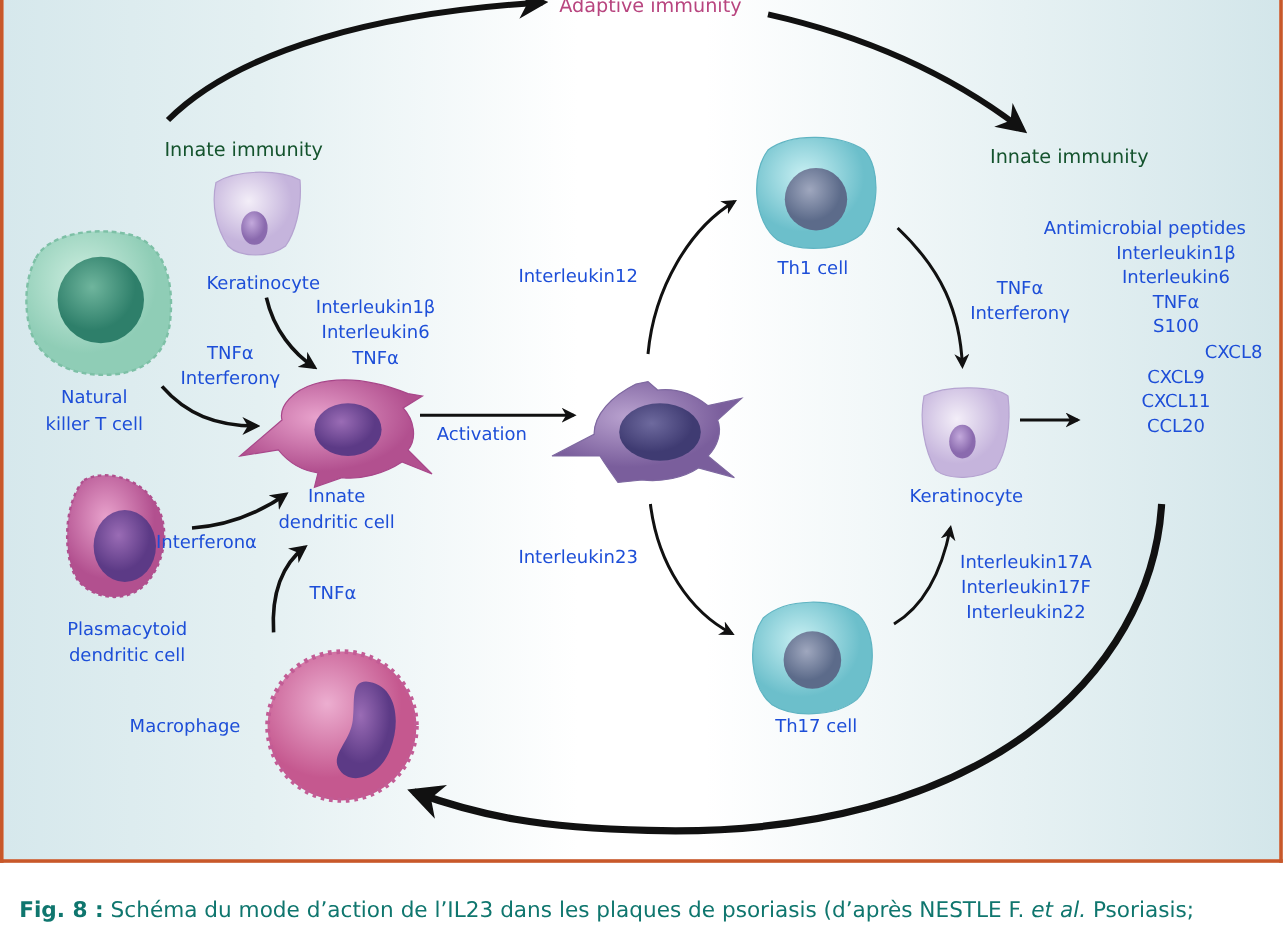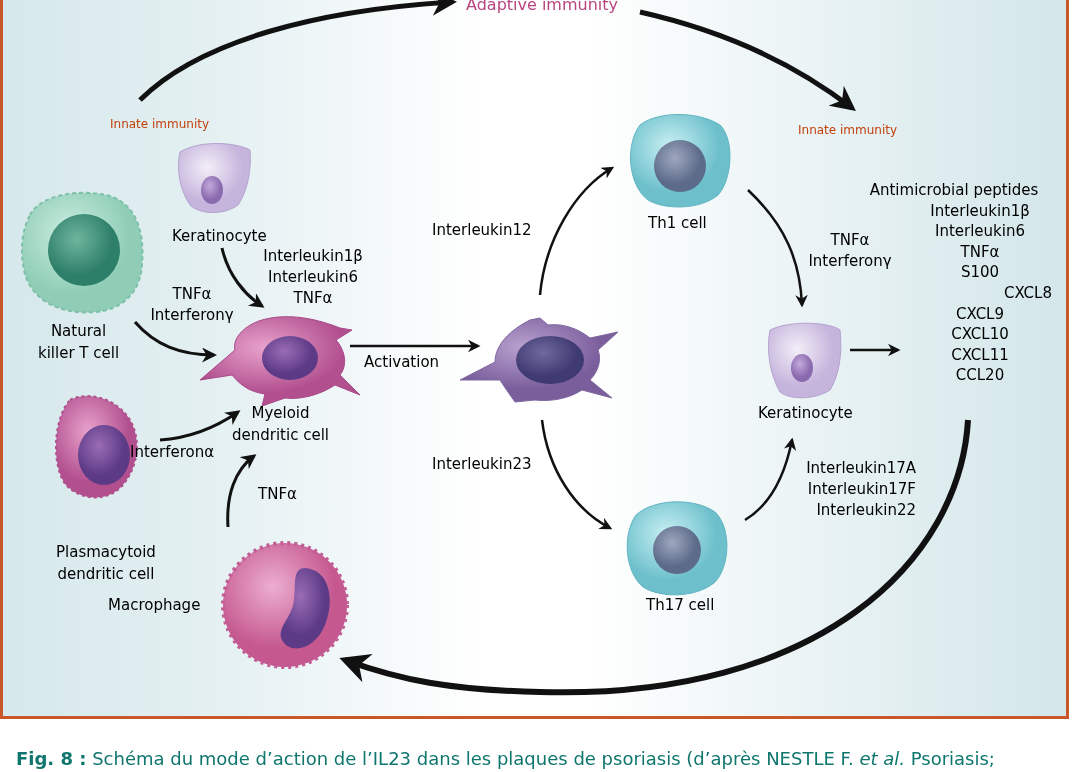--- a/index.html
+++ b/index.html
@@ -3,22 +3,22 @@
 <meta charset="utf-8">
 <style>
   html, body { margin: 0; padding: 0; background: #ffffff; }
   body { width: 1072px; height: 772px; position: relative; overflow: hidden;
          font-family: "DejaVu Sans", "Liberation Sans", sans-serif; color: #222; }
   #frame { position: absolute; left: 0; top: -4px; width: 1069px; height: 723px;
            border-left: 3px solid #c8582a; border-right: 3px solid #c8582a; border-bottom: 3px solid #c8582a;
            box-sizing: border-box;
            background: linear-gradient(90deg, #d6e8ec 0%, #e4f0f2 20%, #ffffff 45%, #ffffff 55%, #e6f1f3 80%, #d3e6ea 100%); }
   #diagram { position: absolute; left: 0; top: 0; }
-  .lbl { position: absolute; font-size: 15px; line-height: 21px; text-align: center; white-space: nowrap; color: #000000; }
-  .lbl.blue { color: #c2410c; font-size: 12px; }
+  .lbl { position: absolute; font-size: 15px; line-height: 21px; text-align: center; white-space: nowrap; color: #1d4ed8; }
+  .lbl.blue { color: #14532d; font-size: 16px; margin-left: 27px; }
   .lbl.pink { color: #b8457f; font-size: 16px; }
   #caption { position: absolute; left: 16px; top: 748px; font-size: 18px; white-space: nowrap; color: #0f766e; }
   #caption b { font-weight: bold; }
   #caption i { font-style: italic; }
 </style>
 </head>
 <body>
 
 <div id="frame"></div>
 
@@ -134,23 +134,23 @@
   <path d="M850,350 L898,350" fill="none" stroke="#111" stroke-width="2.5" marker-end="url(#ah)"></path>
 </svg>
 
 <div class="lbl pink" style="left:466px; top:-6px;">Adaptive immunity</div>
 <div class="lbl blue" style="left:110px; top:114px;">Innate immunity</div>
 <div class="lbl blue" style="left:798px; top:120px;">Innate immunity</div>
 
 <div class="lbl" style="left:172px; top:226px;">Keratinocyte</div>
 <div class="lbl" style="left:38px; top:320px; white-space:pre-line; line-height:22px;">Natural
 killer T cell</div>
-<div class="lbl" style="left:232px; top:402px; white-space:pre-line; line-height:22px;">Myeloid
+<div class="lbl" style="left:232px; top:402px; white-space:pre-line; line-height:22px;">Innate
 dendritic cell</div>
-<div class="lbl" style="left:56px; top:513px; white-space:pre-line; line-height:22px;margin-top:28px;">Plasmacytoid
+<div class="lbl" style="left:56px; top:513px; white-space:pre-line; line-height:22px;">Plasmacytoid
 dendritic cell</div>
 <div class="lbl" style="left:108px; top:595px;text-align:right;">Macrophage</div>
 <div class="lbl" style="left:648px; top:213px;">Th1 cell</div>
 <div class="lbl" style="left:646px; top:595px;">Th17 cell</div>
 <div class="lbl" style="left:758px; top:403px;">Keratinocyte</div>
 
 <div class="lbl" style="left:258px; top:246px; width:110px;">
   <div>Interleukin1β</div>
   <div>Interleukin6</div>
   <div>TNFα</div>
@@ -161,31 +161,30 @@
 </div>
 <div class="lbl" style="left:130px; top:404px;margin-top:38px;">Interferonα</div>
 <div class="lbl" style="left:258px; top:484px;">TNFα</div>
 <div class="lbl" style="left:364px; top:352px;">Activation</div>
 <div class="lbl" style="left:432px; top:220px;">Interleukin12</div>
 <div class="lbl" style="left:432px; top:454px;">Interleukin23</div>
 <div class="lbl" style="left:800px; top:230px; width:100px;">
   <div>TNFα</div>
   <div>Interferonγ</div>
 </div>
-<div class="lbl" style="left:794px; top:458px; width:122px;text-align:right;">
+<div class="lbl" style="left:794px; top:458px; width:122px;">
   <div>Interleukin17A</div>
   <div>Interleukin17F</div>
   <div>Interleukin22</div>
 </div>
 <div class="lbl" style="left:856px; top:180px; width:196px; line-height:20.6px;">
   <div>Antimicrobial peptides</div>
   <div style="padding-left:52px;">Interleukin1β</div>
   <div style="padding-left:52px;">Interleukin6</div>
   <div style="padding-left:52px;">TNFα</div>
   <div style="padding-left:52px;">S100</div>
   <div style="padding-left:52px;text-align:right;">CXCL8</div>
   <div style="padding-left:52px;">CXCL9</div>
-  <div style="padding-left:52px;">CXCL10</div>
   <div style="padding-left:52px;">CXCL11</div>
   <div style="padding-left:52px;">CCL20</div>
 </div>
 
 <div id="caption"><b>Fig. 8 :</b><span> Schéma du mode d’action de l’IL23 dans les plaques de psoriasis (d’après NESTLE F. </span><i>et al.</i><span> Psoriasis;</span></div>
 
 </body></html>

